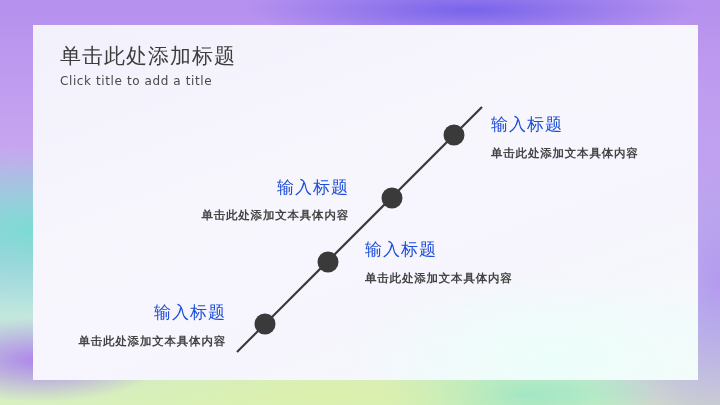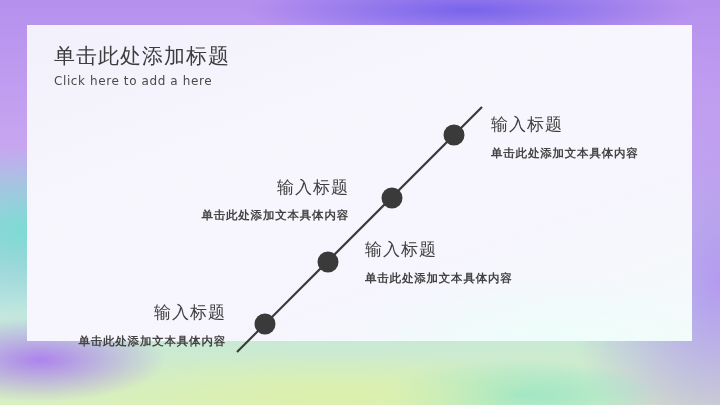--- a/index.html
+++ b/index.html
@@ -9,49 +9,49 @@
     background:
       radial-gradient(ellipse 260px 120px at 30px 230px, rgba(120,220,210,0.95), rgba(120,220,210,0) 70%),
       radial-gradient(ellipse 180px 60px at 40px 360px, rgba(170,120,240,0.9), rgba(170,120,240,0) 70%),
       radial-gradient(ellipse 420px 60px at 330px 395px, rgba(220,240,170,0.95), rgba(220,240,170,0) 70%),
       radial-gradient(ellipse 200px 50px at 520px 395px, rgba(130,225,210,0.95), rgba(130,225,210,0) 70%),
       radial-gradient(ellipse 300px 40px at 470px 10px, rgba(120,100,235,1), rgba(120,100,235,0) 75%),
       radial-gradient(ellipse 200px 300px at 720px 280px, rgba(180,150,240,0.95), rgba(180,150,240,0) 75%),
       linear-gradient(180deg, #b590ee 0%, #c9a8f0 40%, #bfe5e0 75%, #d8f0c0 100%);
   }
   .card {
-    position: absolute; left: 27px; top: 25px; width: 665px; height: 316px;
+    position: absolute; left: 33px; top: 25px; width: 665px; height: 355px;
     background:
       radial-gradient(ellipse 300px 120px at 520px 330px, rgba(235,255,250,0.9), rgba(235,255,250,0) 70%),
       linear-gradient(160deg, #f2f0fb 0%, #f8f6fd 45%, #f6f5fd 70%, #f4fbfa 100%);
   }
   .page-title {
     position: absolute; left: 27px; top: 17px;
     font-size: 21px; color: #3d3d3d; letter-spacing: 1px; white-space: nowrap;
   }
   .page-subtitle {
     position: absolute; left: 27px; top: 49px;
     font-size: 12px; color: #4a4a4a; letter-spacing: 0.6px; white-space: nowrap;
   }
   .timeline-svg { position: absolute; left: 0; top: 0; width: 720px; height: 405px; pointer-events: none; }
   .item-heading {
-    position: absolute; font-size: 17px; color: #404040; white-space: nowrap; letter-spacing: 1px;
+    position: absolute; font-size: 17px; color: #1d4ed8; white-space: nowrap; letter-spacing: 1px;
   }
   .item-desc {
     position: absolute; font-size: 11.5px; color: #444; white-space: nowrap; letter-spacing: 0.8px; font-weight: bold;
   }
   .right { text-align: left; }
   .left { text-align: right; }
 </style>
 </head>
 <body>
 
 <div class="card">
   <div class="page-title">单击此处添加标题</div>
-  <div class="page-subtitle">Click here to add a here</div>
+  <div class="page-subtitle">Click title to add a title</div>
 </div>
 
 <svg class="timeline-svg" viewBox="0 0 720 405">
   <line x1="237" y1="352" x2="482" y2="107" stroke="#3a3a3a" stroke-width="2.2"></line>
   <circle cx="454" cy="135" r="10.5" fill="#3a3a3a"></circle>
   <circle cx="392" cy="198" r="10.5" fill="#3a3a3a"></circle>
   <circle cx="328" cy="262" r="10.5" fill="#3a3a3a"></circle>
   <circle cx="265" cy="324" r="10.5" fill="#3a3a3a"></circle>
 </svg>
 

